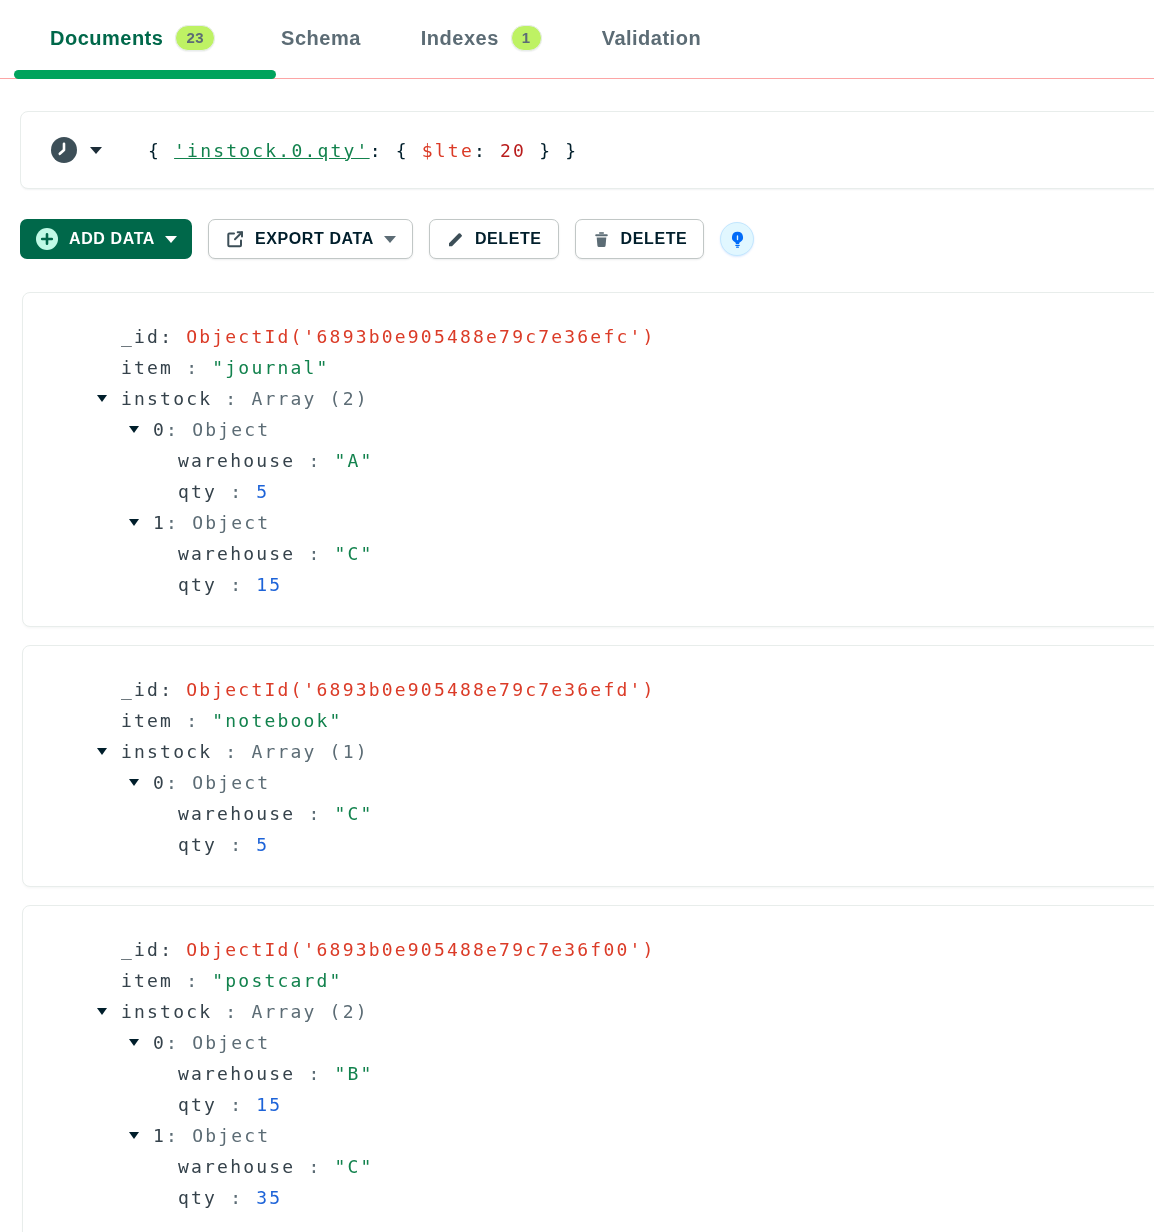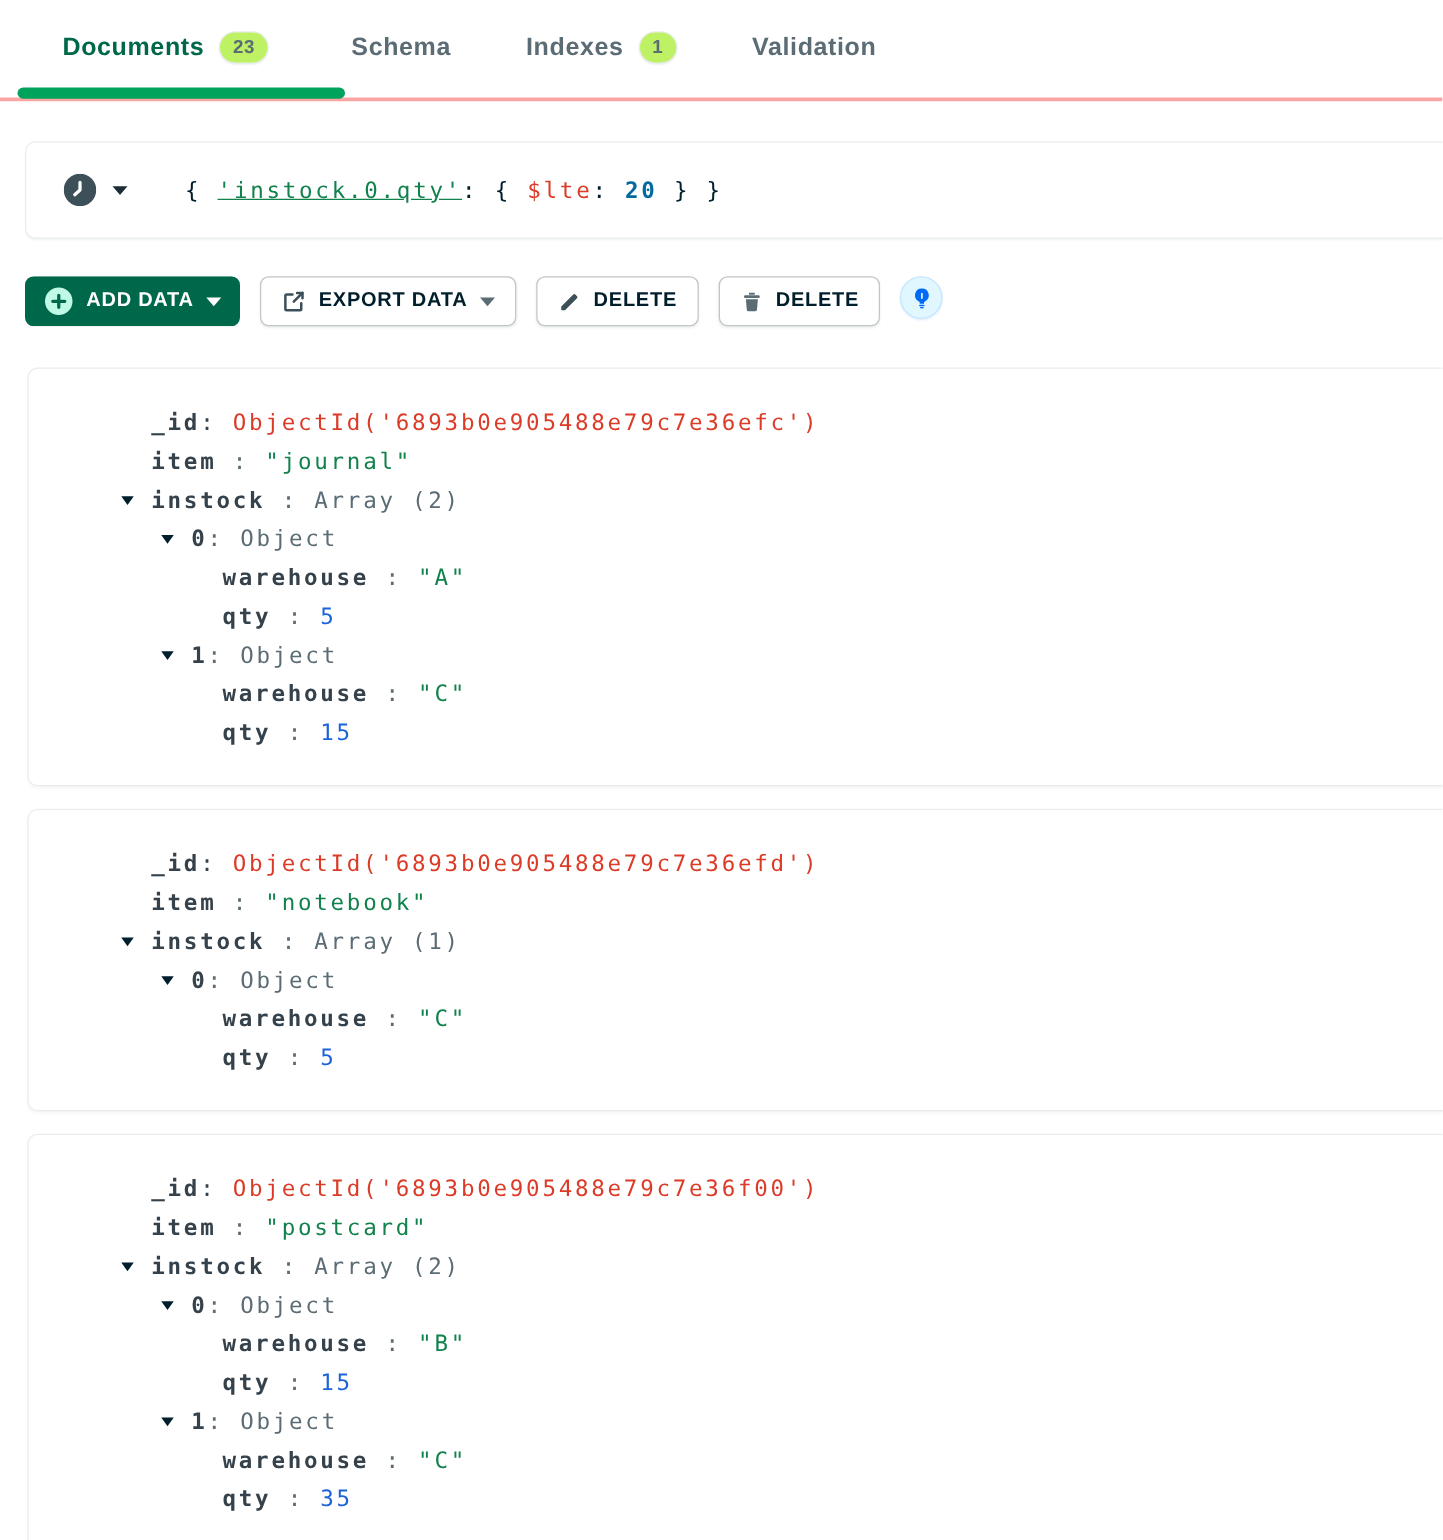--- a/index.html
+++ b/index.html
@@ -1,21 +1,21 @@
 <!DOCTYPE html>
 <html><head>
 <meta charset="utf-8">
 <style>
   html,body{margin:0;padding:0;}
   body{
     width:1154px;height:1232px;overflow:hidden;background:#fff;
     font-family:"Liberation Sans",sans-serif;color:#001E2B;position:relative;
   }
   
-  .tabs-section{position:relative;height:78px;border-bottom:3px solid #fca5a5;}
+  .tabs-section{position:relative;height:78px;border-bottom:1px solid #fca5a5;}
   .tab-bar{display:flex;align-items:center;height:76px;padding-left:14px;}
   .tab{display:flex;align-items:center;gap:12px;padding:0 30px;height:100%;
        font-size:20px;font-weight:700;letter-spacing:.5px;color:#5C6C75;cursor:pointer;}
   .tab.active{color:#00684A;padding:0 36px;}
   .tab-badge{font-size:15px;font-weight:700;color:#5C6C75;background:#bef264;
        border:1px solid #E8EDEB;border-radius:13px;padding:3px 10px;line-height:1.2;
        box-shadow:0 1px 1px rgba(0,30,43,.06);}
   .tab-underline{position:absolute;left:14px;top:70px;width:262px;height:9px;
        border-radius:6px;background:#00A35C;}
   
@@ -23,23 +23,23 @@
        border-radius:8px;display:flex;align-items:center;background:#fff;
        box-shadow:0 2px 2px -1px rgba(0,30,43,.06);}
   .query-history-btn{display:flex;align-items:center;gap:13px;margin-left:30px;cursor:pointer;}
   .caret-down{width:0;height:0;border-left:6px solid transparent;border-right:6px solid transparent;
        border-top:7px solid #1C2D38;}
   .query-text{margin-left:46px;font-family:"DejaVu Sans Mono","Liberation Mono",monospace;
        font-size:18px;letter-spacing:2.2px;white-space:pre;}
   .tok-punct{color:#001E2B;}
   .tok-string{color:#12824D;text-decoration:underline;}
   .tok-operator{color:#DB3B27;}
-  .tok-number{color:#0369a1;font-weight:bold;}
+  .tok-number{color:#b91c1c;}
   
-  .toolbar{display:flex;gap:16px;margin:30px 0 0 20px;height:40px;}
+  .toolbar{display:flex;align-items:center;gap:16px;margin:30px 0 0 20px;height:40px;}
   .btn{display:flex;align-items:center;gap:10px;height:40px;border-radius:7px;
        font-size:16px;font-weight:700;letter-spacing:.6px;cursor:pointer;
        font-family:"Liberation Sans",sans-serif;border:1px solid transparent;}
   .btn-primary{background:#00684A;color:#fff;padding:0 14px;}
   .btn-secondary{background:#fff;color:#001E2B;border:1px solid #C1C7C6;padding:0 16px;
        box-shadow:0 1px 2px rgba(0,30,43,.08);}
   .btn .caret-down.white{border-top-color:#fff;}
   .btn .caret-down.gray{border-top-color:#5C6C75;}
   .insight-btn{width:32px;height:32px;border-radius:50%;background:#E1F7FF;
        border:1.5px solid #C3E7FE;display:flex;align-items:center;justify-content:center;
@@ -48,21 +48,21 @@
   .doc-list{margin-top:33px;}
   .doc-card{margin-left:22px;width:1180px;background:#fff;border:1px solid #E8EDEB;
        border-radius:8px;padding:28px 0 26px 0;margin-bottom:18px;
        box-shadow:0 2px 3px -1px rgba(0,30,43,.05);}
   .doc-line{position:relative;height:31px;line-height:31px;
        font-family:"DejaVu Sans Mono","Liberation Mono",monospace;
        font-size:18px;letter-spacing:2.2px;white-space:pre;}
   .dcaret{position:absolute;top:12px;width:0;height:0;
        border-left:5.5px solid transparent;border-right:5.5px solid transparent;
        border-top:7px solid #001E2B;cursor:pointer;}
-  .dkey{color:#35424B;font-weight:700;}
+  .dkey{color:#35424B;font-weight:400;}
   .dsep{color:#5C6C75;}
   .dsep.dark{color:#35424B;}
   .v-objectid{color:#DB3B27;}
   .v-string{color:#12824D;}
   .v-number{color:#1D63D8;}
   .v-meta{color:#5C6C75;}
   svg{display:block;}
 </style>
 </head>
 <body>

